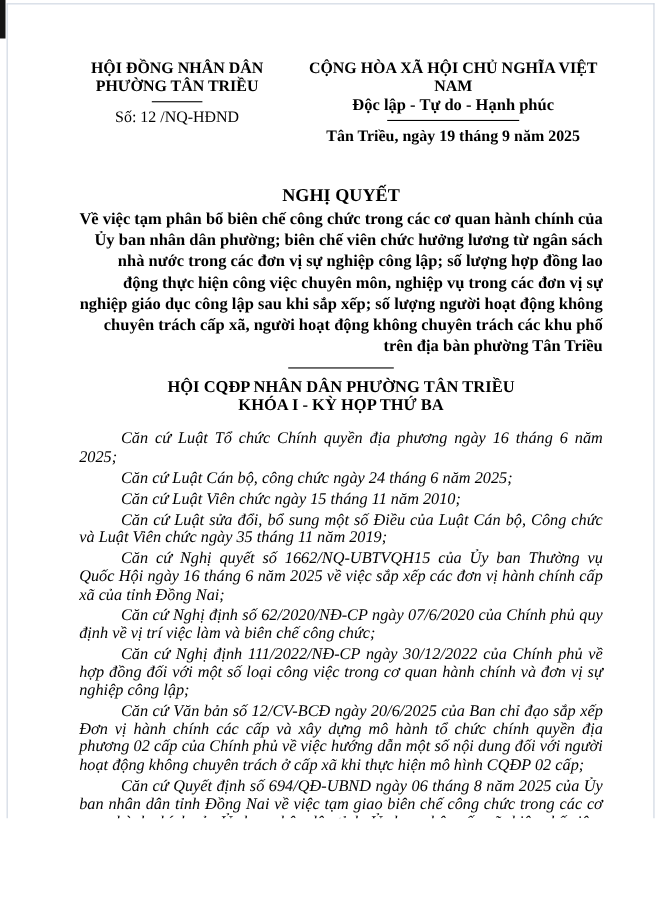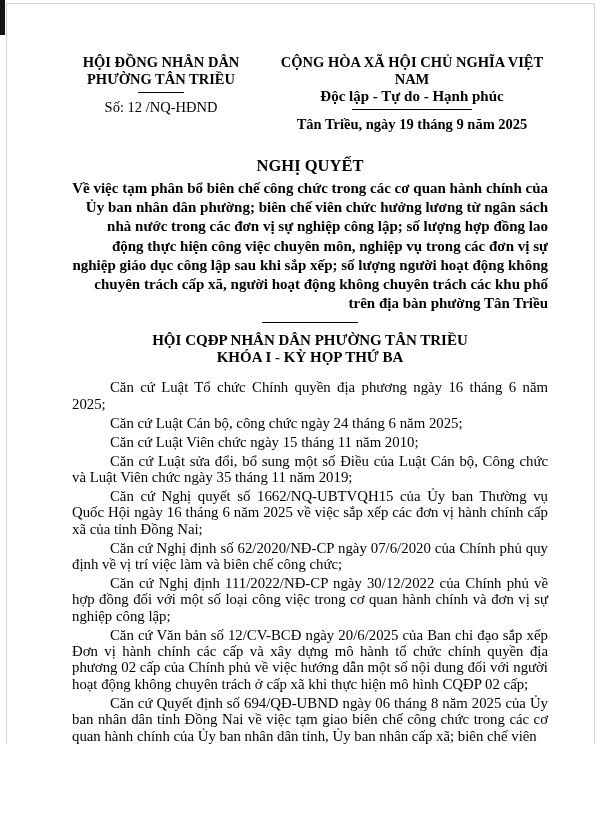--- a/index.html
+++ b/index.html
@@ -47,21 +47,21 @@
     flex-shrink: 0;
   }
   .hdr-bold { font-weight: bold; font-size: 14.5px; line-height: 17px; }
   .hdr-bold-lg { font-weight: bold; font-size: 15px; line-height: 17px; }
   .hdr-rule-left  { width: 46px;  border-top: 1.5px solid #000; margin: 4px auto 6px auto; }
   .hdr-rule-right { width: 120px; border-top: 1.5px solid #000; margin: 4px auto 6px auto; }
   .doc-number { font-size: 14.5px; line-height: 17px; }
   .dateline { font-weight: bold; font-size: 14.5px; line-height: 17px; }
   
   .doc-type {
-    margin-top: 24px;
+    margin-top: 36px;
     text-align: center;
     font-weight: bold;
     font-size: 16.5px;
     line-height: 18px;
   }
   .doc-subject {
     margin: 4px auto 0 auto;
     max-width: 482px;
     text-align: right;
     font-weight: bold;
@@ -74,20 +74,21 @@
     margin-top: 9px;
     text-align: center;
     font-weight: bold;
     font-size: 15px;
     line-height: 17px;
   }
   
   .body-text { margin-top: 13px; }
   .body-text p.law {
     margin: 0 0 2.5px 0;
+    font-style: italic;
     font-size: 14.8px;
     line-height: 16.4px;
     text-align: justify;
     text-indent: 38px;
   }
   
   .doc-footer {
     position: absolute;
     left: 72px; right: 52px;
     top: 765px;

